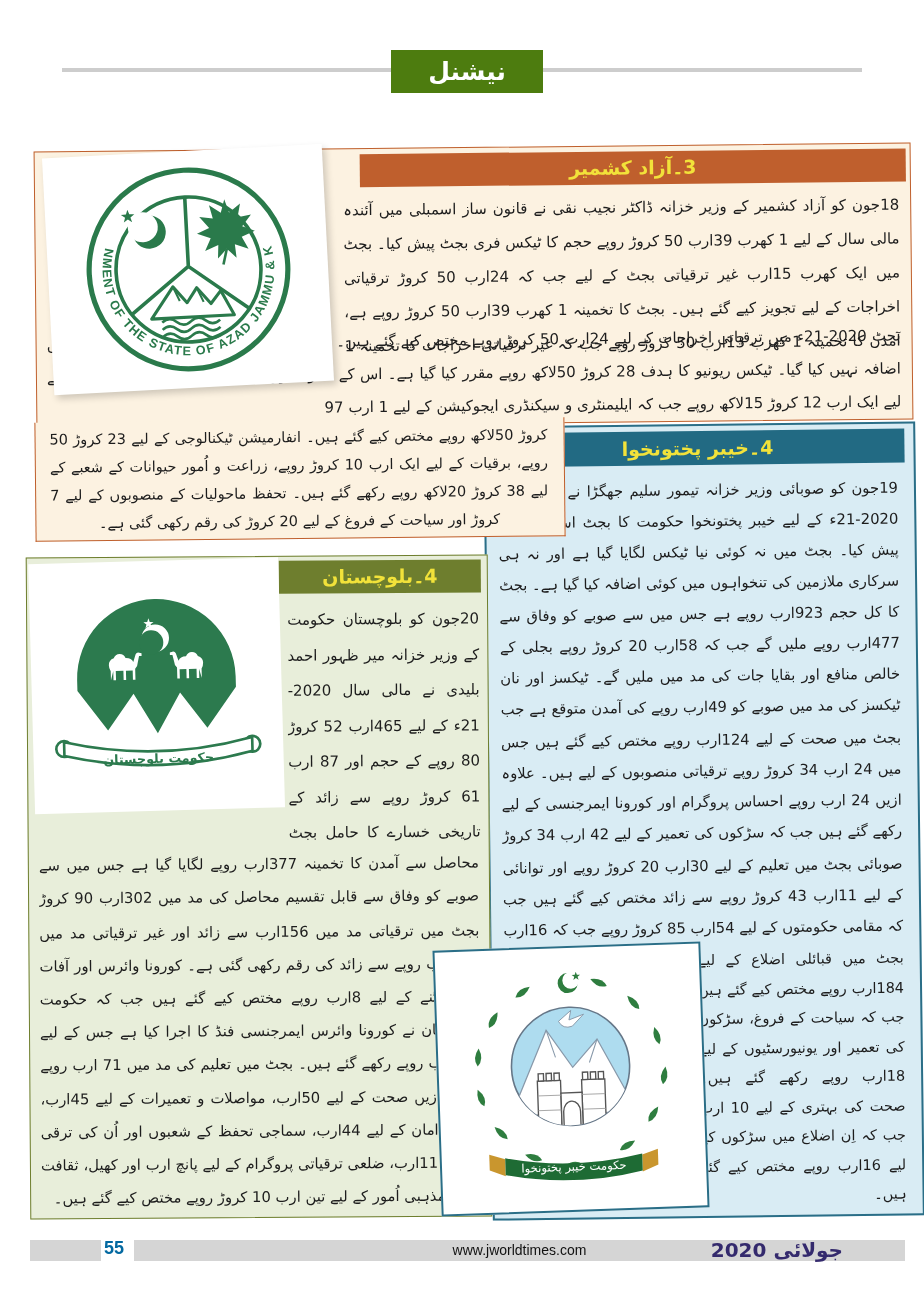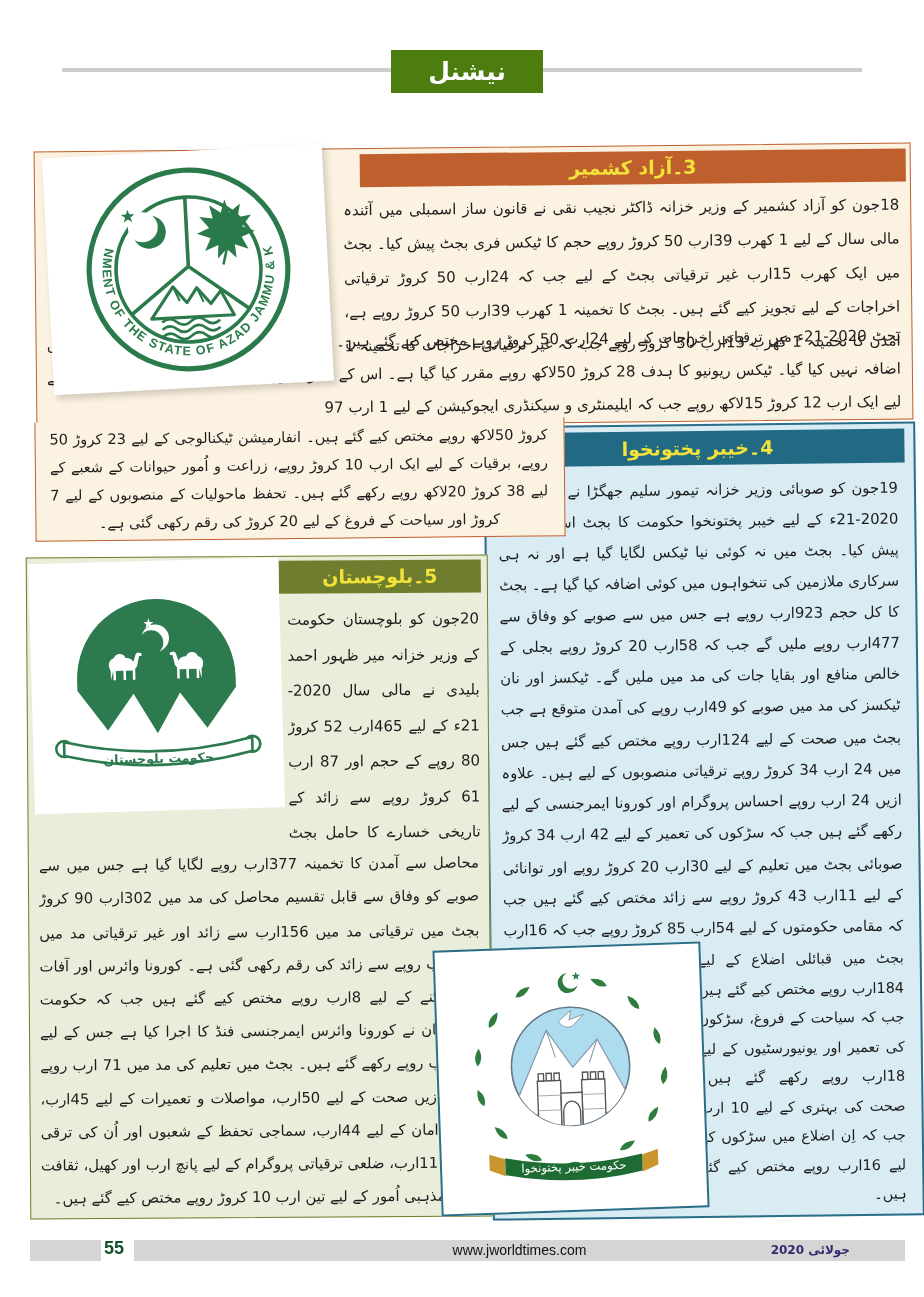--- a/index.html
+++ b/index.html
@@ -44,26 +44,26 @@
               color:#f2e23a;font-weight:bold;font-size:19px;text-align:center;line-height:33px;direction:rtl;}
   #bal-logo-box{left:4px;top:3px;width:250px;height:250px;background:#ffffff;
                 transform:rotate(-1.2deg);display:flex;align-items:center;justify-content:center;}
   #bal-side{left:260px;top:46px;width:192px;height:250px;font-size:15px;line-height:35.5px;}
   #bal-p2{left:10px;top:290px;width:440px;height:67px;font-size:14.8px;line-height:33px;}
   #bal-p3{left:10px;top:358px;width:440px;height:166px;font-size:14.8px;line-height:33px;}
   #bal-p4{left:10px;top:524px;width:440px;height:133px;font-size:14.8px;line-height:33px;}
   
   #footer-block-left{left:30px;top:1240px;width:71px;height:21px;background:#d5d5d5;}
   #footer-page-num{left:104px;top:1238px;font-family:"Liberation Sans",sans-serif;
-                   font-size:18px;font-weight:bold;color:#14532d;}
+                   font-size:18px;font-weight:bold;color:#0369a1;}
   #footer-bar{left:134px;top:1240px;width:771px;height:21px;background:#d5d5d5;}
   #footer-site{position:absolute;left:0;right:0;top:0;height:17px;line-height:21px;text-align:center;
                font-family:"Liberation Sans",sans-serif;font-size:14px;color:#111111;}
-  #footer-date{position:absolute;right:55px;top:0;height:21px;line-height:21px;
-               color:#342a6d;font-weight:bold;font-size:12px;direction:rtl;}
+  #footer-date{position:absolute;right:62px;top:0;height:21px;line-height:21px;
+               color:#342a6d;font-weight:bold;font-size:20px;direction:rtl;}
 </style>
 </head>
 <body>
 
 <div class="abs" id="masthead-line"></div>
 <div class="abs" id="masthead-box">
   <span>نیشنل</span>
 </div>
 
 <div class="abs" id="ajk-main">
@@ -170,21 +170,21 @@
       <polygon points="30,176 45,181 45,197 30,191" fill="#c9962e"></polygon>
       <polygon points="190,176 175,181 175,197 190,191" fill="#c9962e"></polygon>
       <path d="M45 180 Q110 194 175 180 L175 196 Q110 210 45 196 Z" fill="#1e6b34"></path>
       <text x="110" y="194" text-anchor="middle" font-size="11" fill="#ffffff" direction="rtl" font-family="DejaVu Sans, sans-serif">حکومت خیبر پختونخوا</text>
     </g>
   </svg>
 </div>
 
 <div class="abs" id="bal-box">
   <div class="abs" id="bal-header">
-    <span>5۔بلوچستان</span>
+    <span>4۔بلوچستان</span>
   </div>
   <div class="abs" id="bal-logo-box">
     <svg width="222" height="180" viewBox="0 0 210 170">
       <path d="M30 78 A75 75 0 0 1 180 78 L180 88 L152 126 L127 92 L105 130 L83 92 L58 126 L30 88 Z" fill="#2c7a4e"></path>
       <g>
         <circle cx="105" cy="40" r="13" fill="#ffffff"></circle>
         <circle cx="101" cy="44" r="11.5" fill="#2c7a4e"></circle>
         <polygon fill="#ffffff" points="99,21 100.2,24.5 103.8,24.6 101,26.8 102,30.3 99,28.2 96,30.3 97,26.8 94.2,24.6 97.8,24.5"></polygon>
       </g>
       <g fill="#ffffff">

